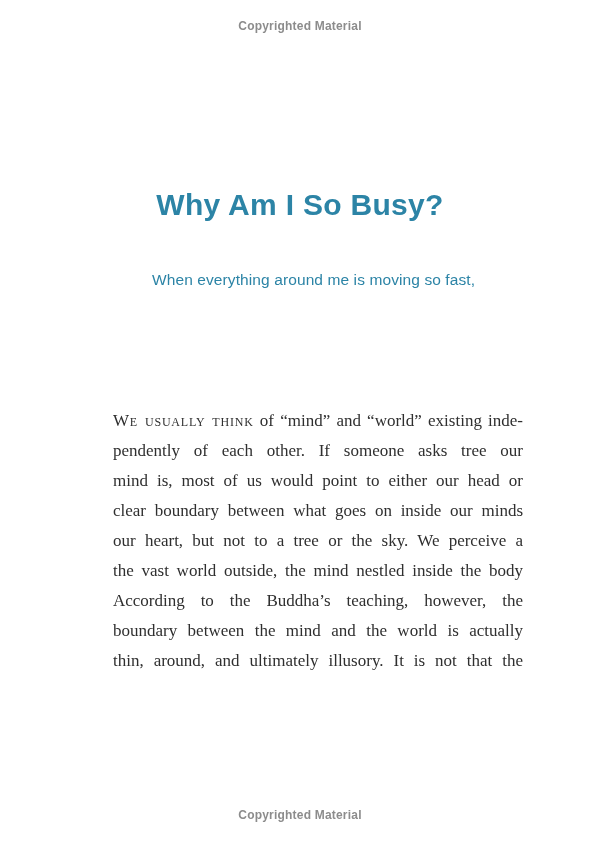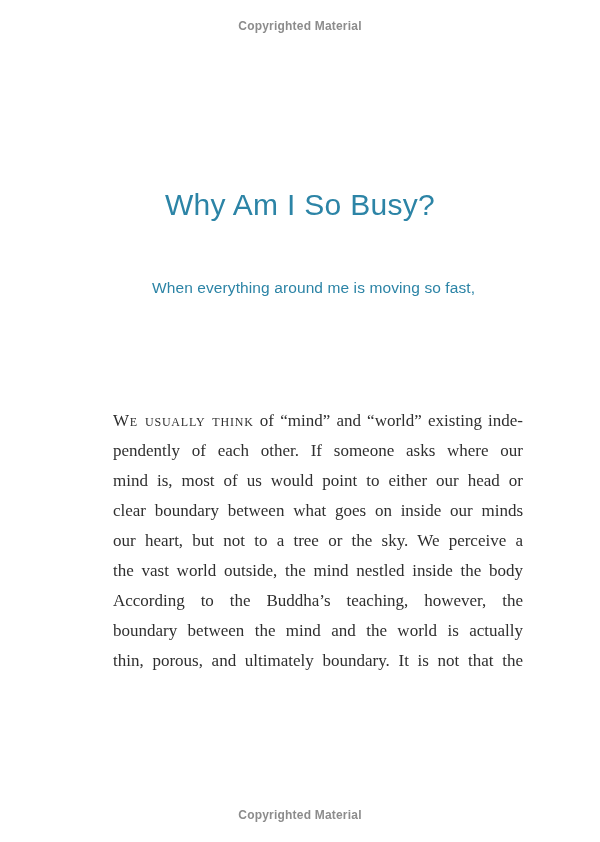--- a/index.html
+++ b/index.html
@@ -29,39 +29,38 @@
   .copyright.top { top: 19px; }
   .copyright.bottom { top: 808px; }
   .chapter-title {
     position: absolute;
     top: 188px;
     left: 95px;
     width: 410px;
     margin: 0;
     text-align: center;
     font-family: "Liberation Sans", sans-serif;
-    font-weight: normal;
+    font-weight: bold;
     font-size: 30px;
     letter-spacing: 0.3px;
     color: var(--accent, #2c84a6);
   }
   .epigraph {
     position: absolute;
     top: 267px;
     left: 152px;
     width: 353px;
     font-family: "Liberation Sans", sans-serif;
     font-size: 15.5px;
     line-height: 25px;
     letter-spacing: 0.1px;
     color: var(--accent, #2c84a6);
   }
   .epigraph-line {
     white-space: nowrap;
-    margin-top: 8px;
   }
   .body-text {
     position: absolute;
     top: 406px;
     left: 113px;
     width: 410px;
     font-family: "Liberation Serif", serif;
     font-size: 17px;
     line-height: 30px;
     color: var(--body-text, #2f2f2f);
@@ -86,26 +85,26 @@
 
   <h1 class="chapter-title">Why Am I So Busy?</h1>
 
   <div class="epigraph">
       <div class="epigraph-line">When everything around me is moving so fast,</div>
     </div>
 
   <div class="body-text">
     <div class="body-line"><span class="smallcaps">We usually think</span><span> of “mind” and “world” existing inde-</span></div>
     <div>
-        <div class="body-line">pendently of each other. If someone asks where our</div>
+        <div class="body-line">pendently of each other. If someone asks tree our</div>
         <div class="body-line">mind is, most of us would point to either our head or</div>
         <div class="body-line">clear boundary between what goes on inside our minds</div>
         <div class="body-line">our heart, but not to a tree or the sky. We perceive a</div>
         <div class="body-line">the vast world outside, the mind nestled inside the body</div>
         <div class="body-line">According to the Buddha’s teaching, however, the</div>
         <div class="body-line">boundary between the mind and the world is actually</div>
-        <div class="body-line">thin, porous, and ultimately boundary. It is not that the</div>
+        <div class="body-line">thin, around, and ultimately illusory. It is not that the</div>
       </div>
   </div>
 
   <div class="copyright bottom">Copyrighted Material</div>
 
 </div>
 
 </body></html>

